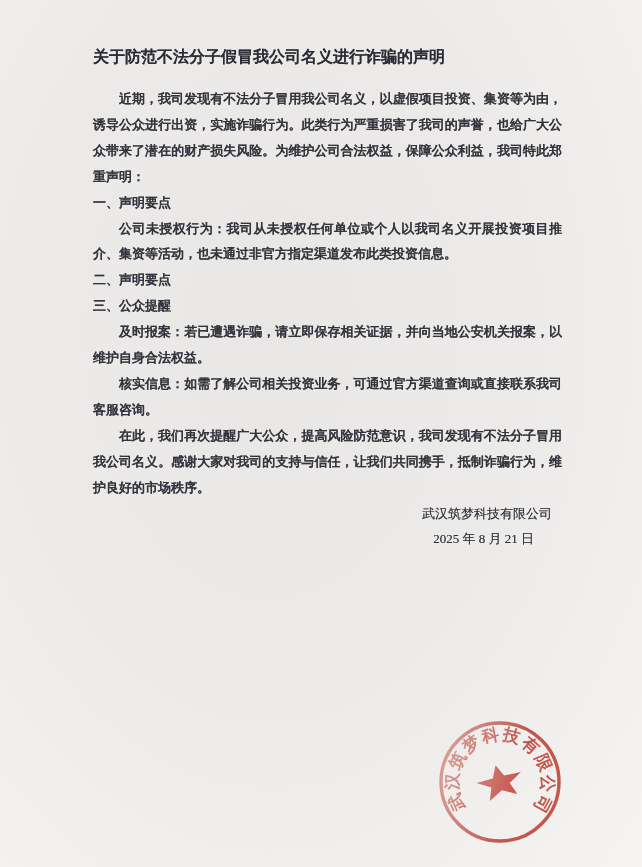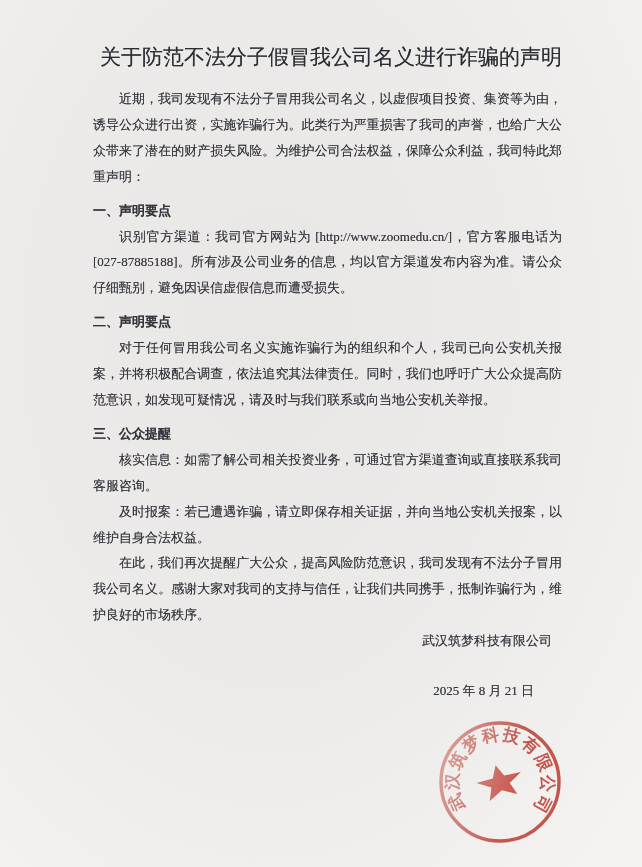--- a/index.html
+++ b/index.html
@@ -18,34 +18,34 @@
     left: 93px; top: 0;
     width: 469px;
     color: #34343c;
     font-size: 13px;
     line-height: 25.9px;
     text-align: justify;
     text-shadow: 0 0 0.5px rgba(44,44,56,0.55);
   }
   .title {
     margin: 44px 0 0 0;
-    font-size: 21px;
+    font-size: 16px;
     line-height: 26px;
-    font-weight: normal;
-    text-align: right;
+    font-weight: bold;
+    text-align: left;
     color: #2c2c34;
     white-space: nowrap;
   }
   p { margin: 0; }
   .intro { margin-top: 16px; }
-  .indent { text-indent: 2em; }
-  .heading { font-weight: 600; margin-top: 8px; }
+  .indent { text-indent: 2em; font-weight: bold; }
+  .heading { font-weight: 600; }
   .signature { text-align: right; }
   .sig-company { padding-right: 10px; }
-  .sig-date { padding-right: 28px; margin-top: 24px; }
+  .sig-date { padding-right: 28px; }
   .seal {
     position: absolute;
     left: 425px; top: 707px;
     width: 150px; height: 150px;
     mix-blend-mode: multiply;
     opacity: 0.88;
     -webkit-mask-image: linear-gradient(105deg, rgba(0,0,0,0.40) 8%, rgba(0,0,0,0.95) 58%);
             mask-image: linear-gradient(105deg, rgba(0,0,0,0.40) 8%, rgba(0,0,0,0.95) 58%);
     pointer-events: none;
   }
@@ -57,28 +57,27 @@
 </head>
 <body>
 
 <div class="paper">
   <div class="content">
     <h1 class="title">关于防范不法分子假冒我公司名义进行诈骗的声明</h1>
 
     <p class="intro indent">近期，我司发现有不法分子冒用我公司名义，以虚假项目投资、集资等为由，诱导公众进行出资，实施诈骗行为。此类行为严重损害了我司的声誉，也给广大公众带来了潜在的财产损失风险。为维护公司合法权益，保障公众利益，我司特此郑重声明：</p>
 
     <p class="heading">一、声明要点</p>
-    <p class="indent"><span>识别官方渠道：</span><span>我司官方网站为 [http://www.zoomedu.cn/]，官方客服电话为 [027-87885188]。所有涉及公司业务的信息，均以官方渠道发布内容为准。请公众仔细甄别，避免因误信虚假信息而遭受损失。</span></p>
+    <p class="indent"><span>公司未授权行为：</span><span>我司从未授权任何单位或个人以我司名义开展投资项目推介、集资等活动，也未通过非官方指定渠道发布此类投资信息。</span></p>
 
     <p class="heading">二、声明要点</p>
-    <p class="indent"><span>对于任何冒用我公司名义实施诈骗行为的组织和个人，我司已向公安机关报案，并将积极配合调查，依法追究其法律责任。同时，我们也呼吁广大公众提高防范意识，如发现可疑情况，请及时与我们联系或向当地公安机关举报。</span></p>
 
     <p class="heading">三、公众提醒</p>
+    <p class="indent"><span>及时报案：</span><span>若已遭遇诈骗，请立即保存相关证据，并向当地公安机关报案，以维护自身合法权益。</span></p>
     <p class="indent"><span>核实信息：</span><span>如需了解公司相关投资业务，可通过官方渠道查询或直接联系我司客服咨询。</span></p>
-    <p class="indent"><span>及时报案：</span><span>若已遭遇诈骗，请立即保存相关证据，并向当地公安机关报案，以维护自身合法权益。</span></p>
 
     <p class="indent">在此，我们再次提醒广大公众，提高风险防范意识，我司发现有不法分子冒用我公司名义。感谢大家对我司的支持与信任，让我们共同携手，抵制诈骗行为，维护良好的市场秩序。</p>
 
     <div class="signature">
       <div class="sig-company">武汉筑梦科技有限公司</div>
       <div class="sig-date">2025 年 8 月 21 日</div>
     </div>
   </div>
 
   <div class="seal">

